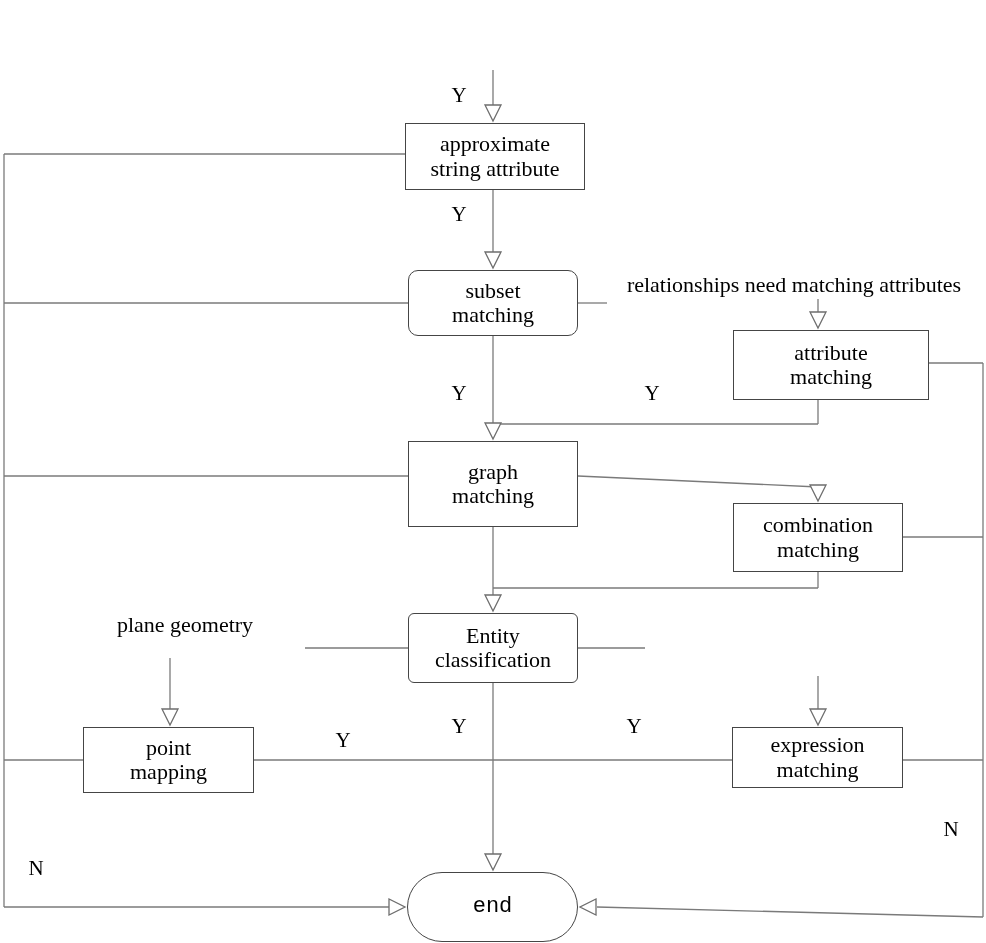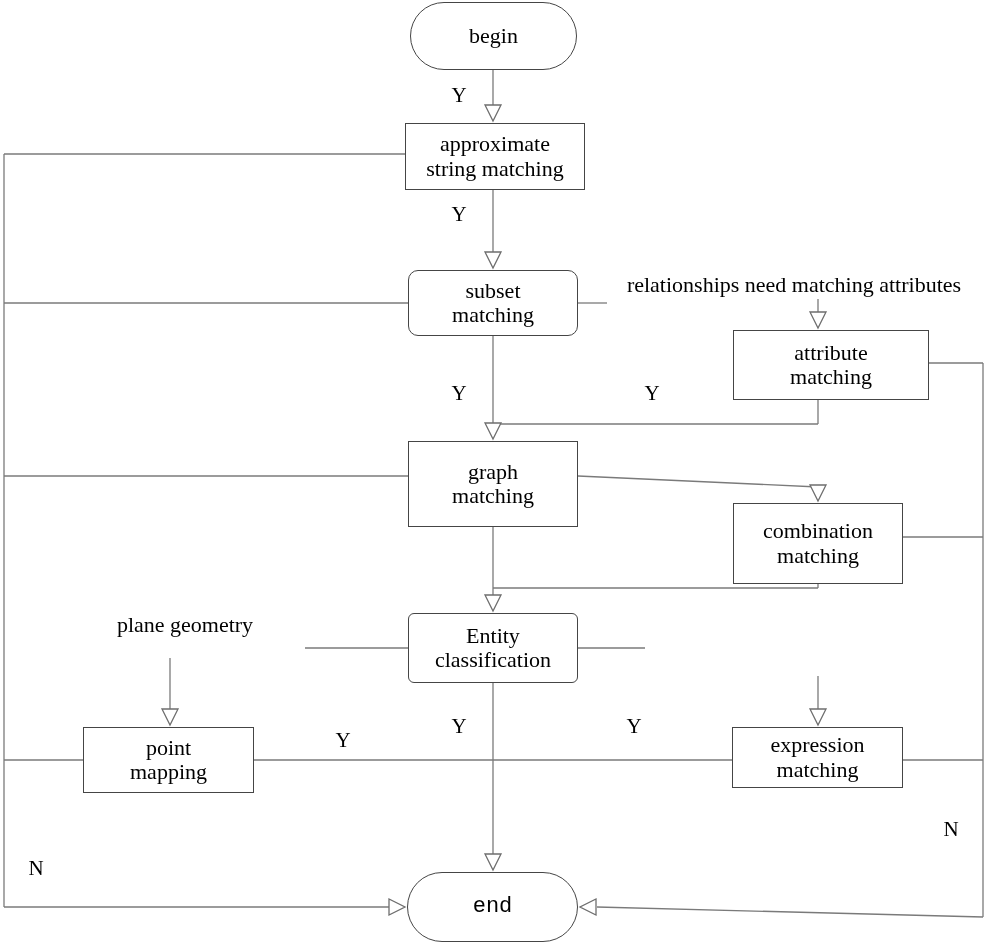--- a/index.html
+++ b/index.html
@@ -87,35 +87,34 @@
     <polygon points="485,595 501,595 493,611"></polygon>
     <polygon points="485,854 501,854 493,870"></polygon>
     <polygon points="810,312 826,312 818,328"></polygon>
     <polygon points="810,485 826,485 818,501"></polygon>
     <polygon points="810,709 826,709 818,725"></polygon>
     <polygon points="162,709 178,709 170,725"></polygon>
     <polygon points="389,899 389,915 405,907"></polygon>
     <polygon points="596,899 596,915 580,907"></polygon>
   </svg>
 
-  <div class="node terminal" style="left:410px; top:2px;  width:167px; height:68px;">begin</div>
 
   <div class="node" style="left:405px; top:123px; width:180px; height:67px;">approximate
-string matching</div>
+string attribute</div>
 
   <div class="node" style="left:408px; top:270px; width:170px; height:66px;border-radius:10px;">subset
 matching</div>
 
   <div class="node" style="left:733px; top:330px; width:196px; height:70px;">attribute
 matching</div>
 
   <div class="node" style="left:408px; top:441px; width:170px; height:86px;">graph
 matching</div>
 
-  <div class="node" style="left:733px; top:503px; width:170px; height:81px;">combination
+  <div class="node" style="left:733px; top:503px; width:170px; height:69px;">combination
 matching</div>
 
   <div class="node" style="left:408px; top:613px; width:170px; height:70px;border-radius:6px;">Entity
 classification</div>
 
   <div class="node" style="left:83px; top:727px; width:171px; height:66px;">point
 mapping</div>
 
   <div class="node" style="left:732px; top:727px; width:171px; height:61px;">expression
 matching</div>

